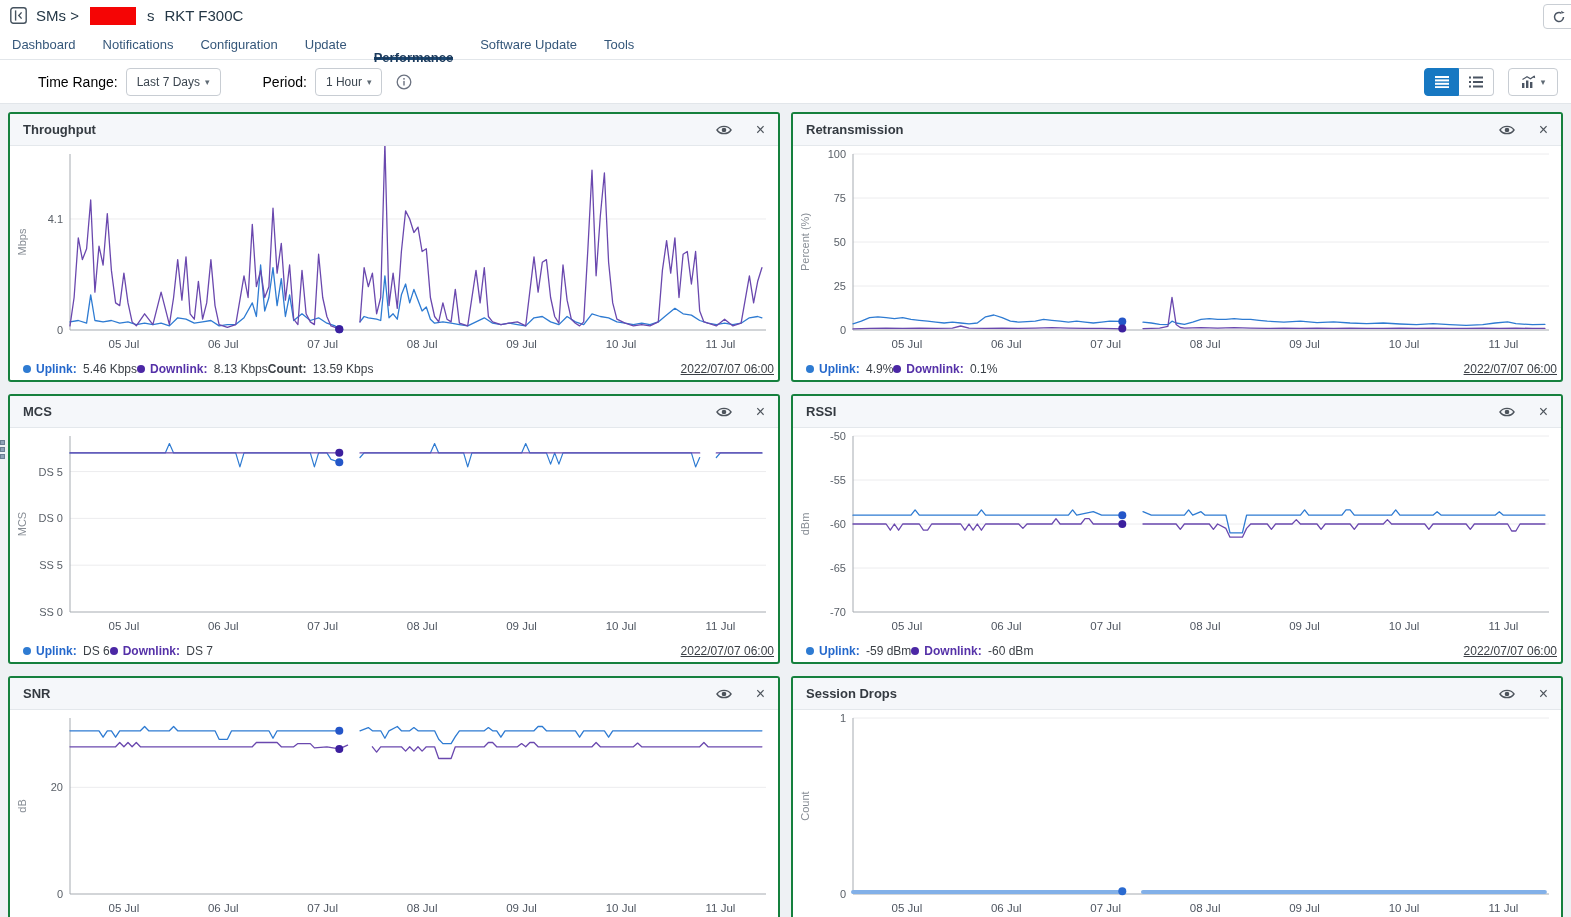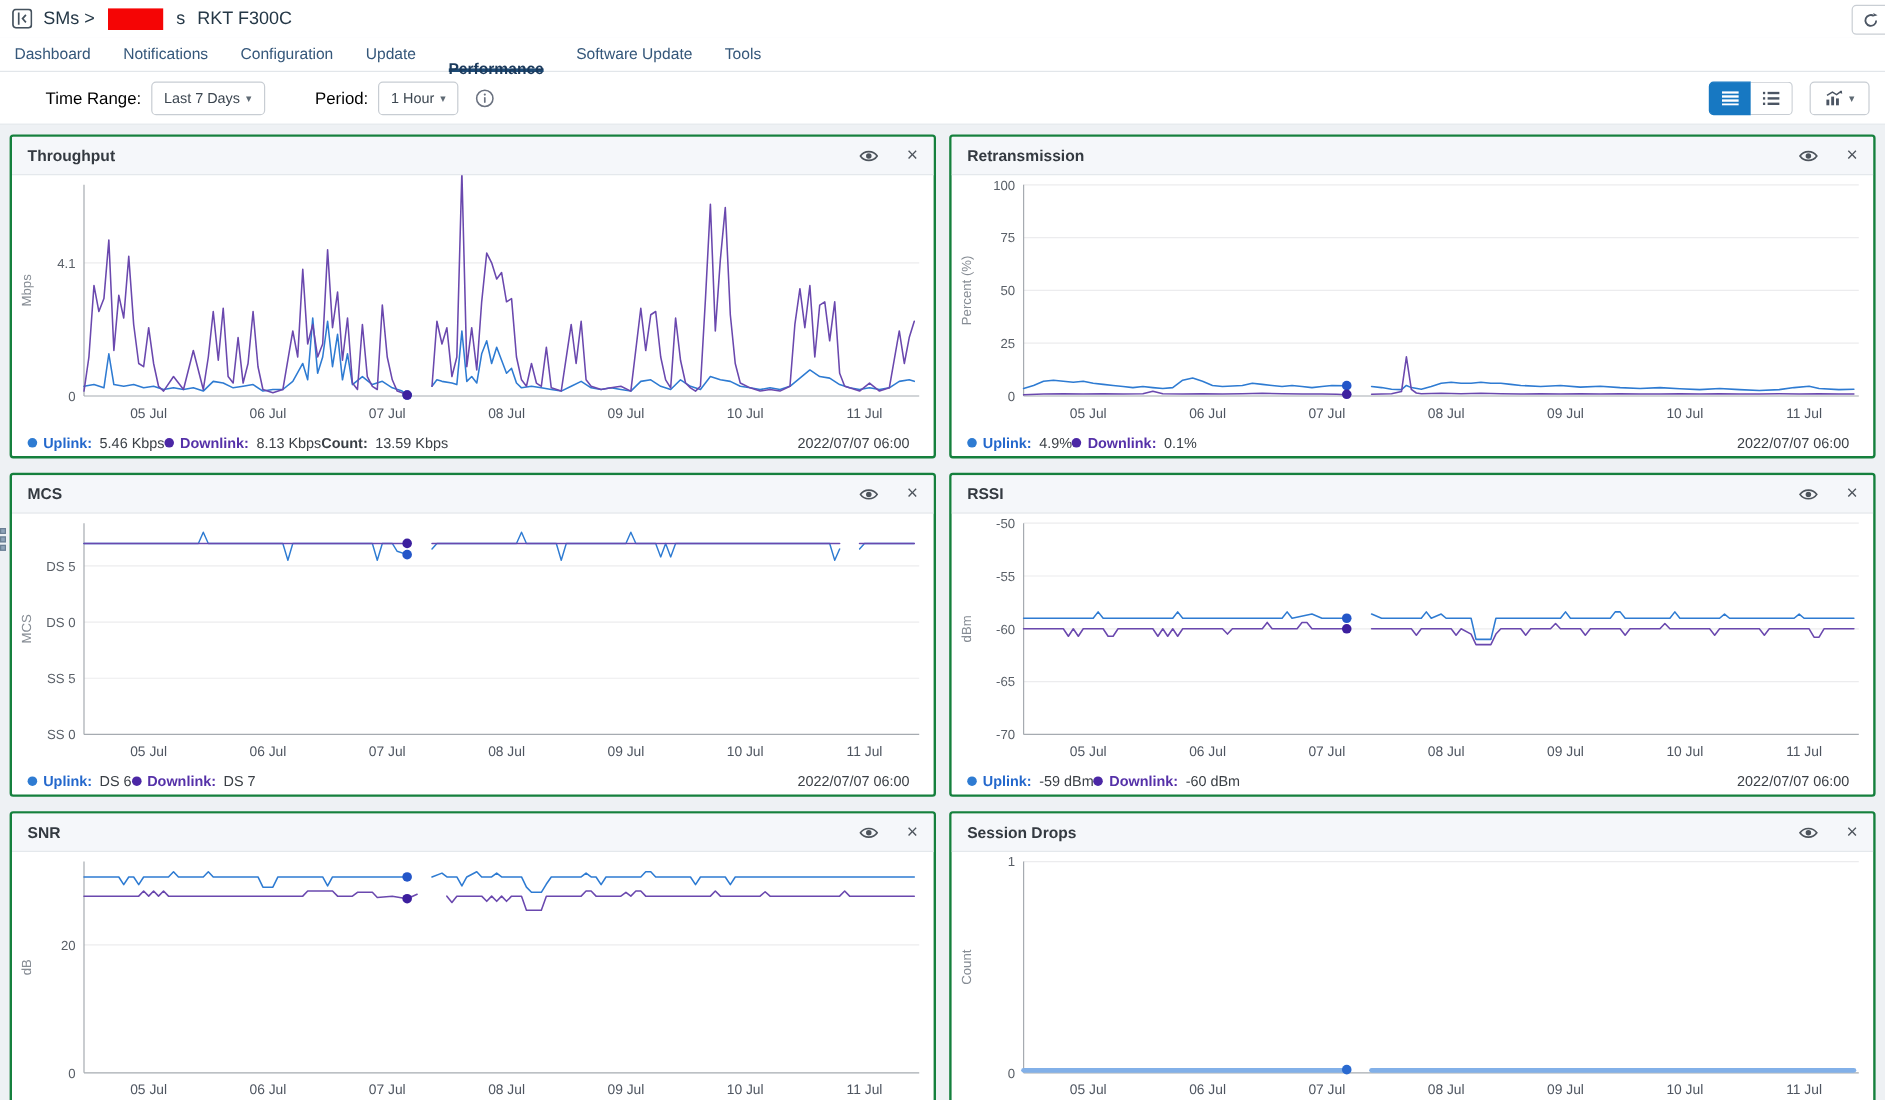--- a/index.html
+++ b/index.html
@@ -44,21 +44,21 @@
     display:flex; align-items:center; padding:0 13px; }
   .panel-title { font-size:13px; font-weight:bold; color:#343a41; }
   .hd-icons { margin-left:auto; display:flex; align-items:center; gap:24px; color:#4d545c; }
   .hd-icons .eye { display:flex; cursor:pointer; }
   .hd-icons .close { font-size:16px; line-height:1; cursor:pointer; color:#4d545c; }
   .chart { height:212px; flex:0 0 212px; }
   .legend { height:26px; display:flex; align-items:center; padding:0 13px; font-size:12px; color:#3b4046; position:relative; }
   .lg-item { display:flex; align-items:center; white-space:nowrap; cursor:pointer; }
   .lg-item b { margin-right:3px; }
   .dot { width:8px; height:8px; border-radius:50%; display:inline-block; margin-right:5px; }
-  .lg-ts { position:absolute; right:20px; color:#3b4046; }
+  .lg-ts { position:absolute; right:4px; color:#3b4046;text-decoration:underline; }
 
   
   .drag-handle { position:absolute; left:0; top:440px; width:7px; display:flex; flex-direction:column; gap:2px; }
   .drag-handle i { display:block; width:5px; height:5px; background:#8fa3b8; border:1px solid #6b7f94; }
 </style>
 </head>
 <body>
 
 <div class="app">
 

